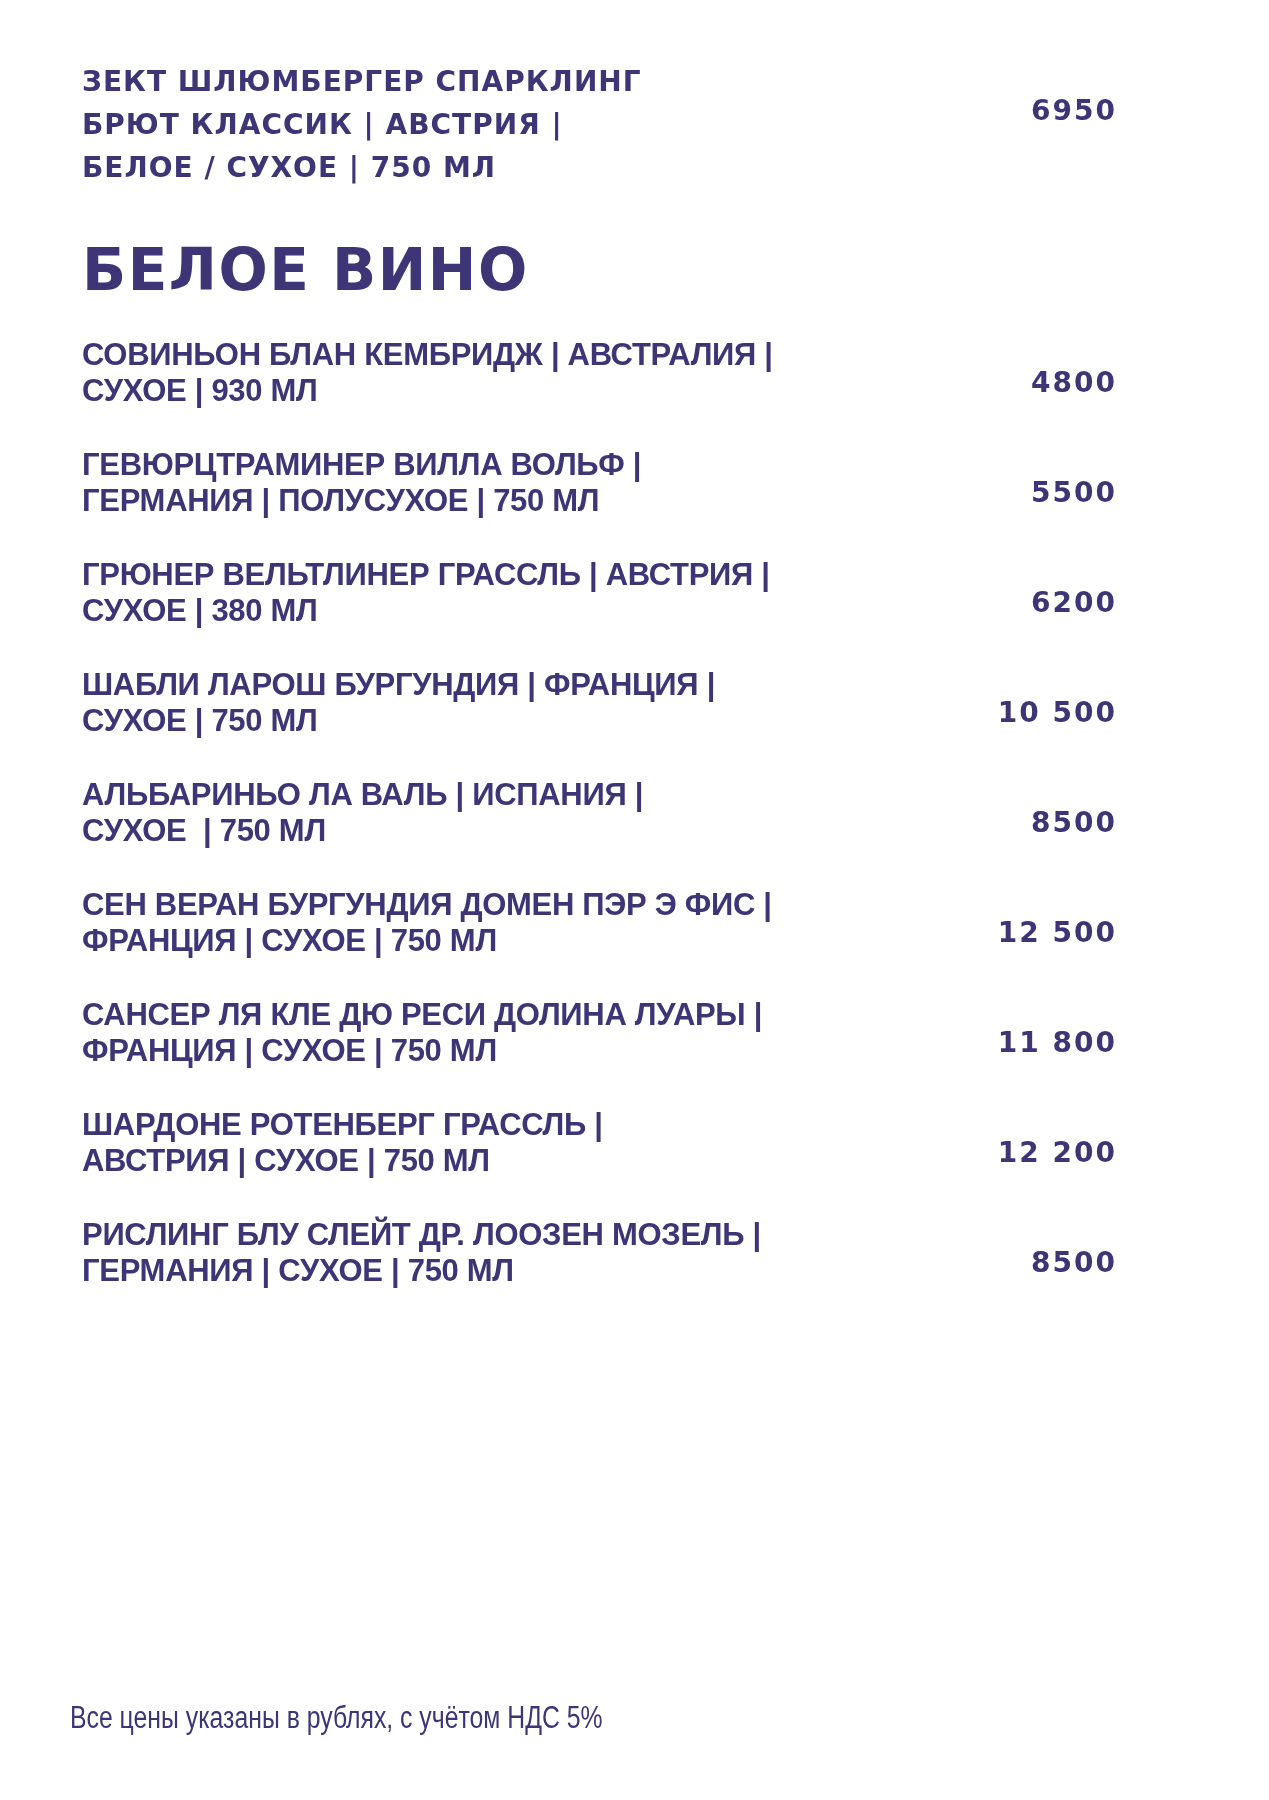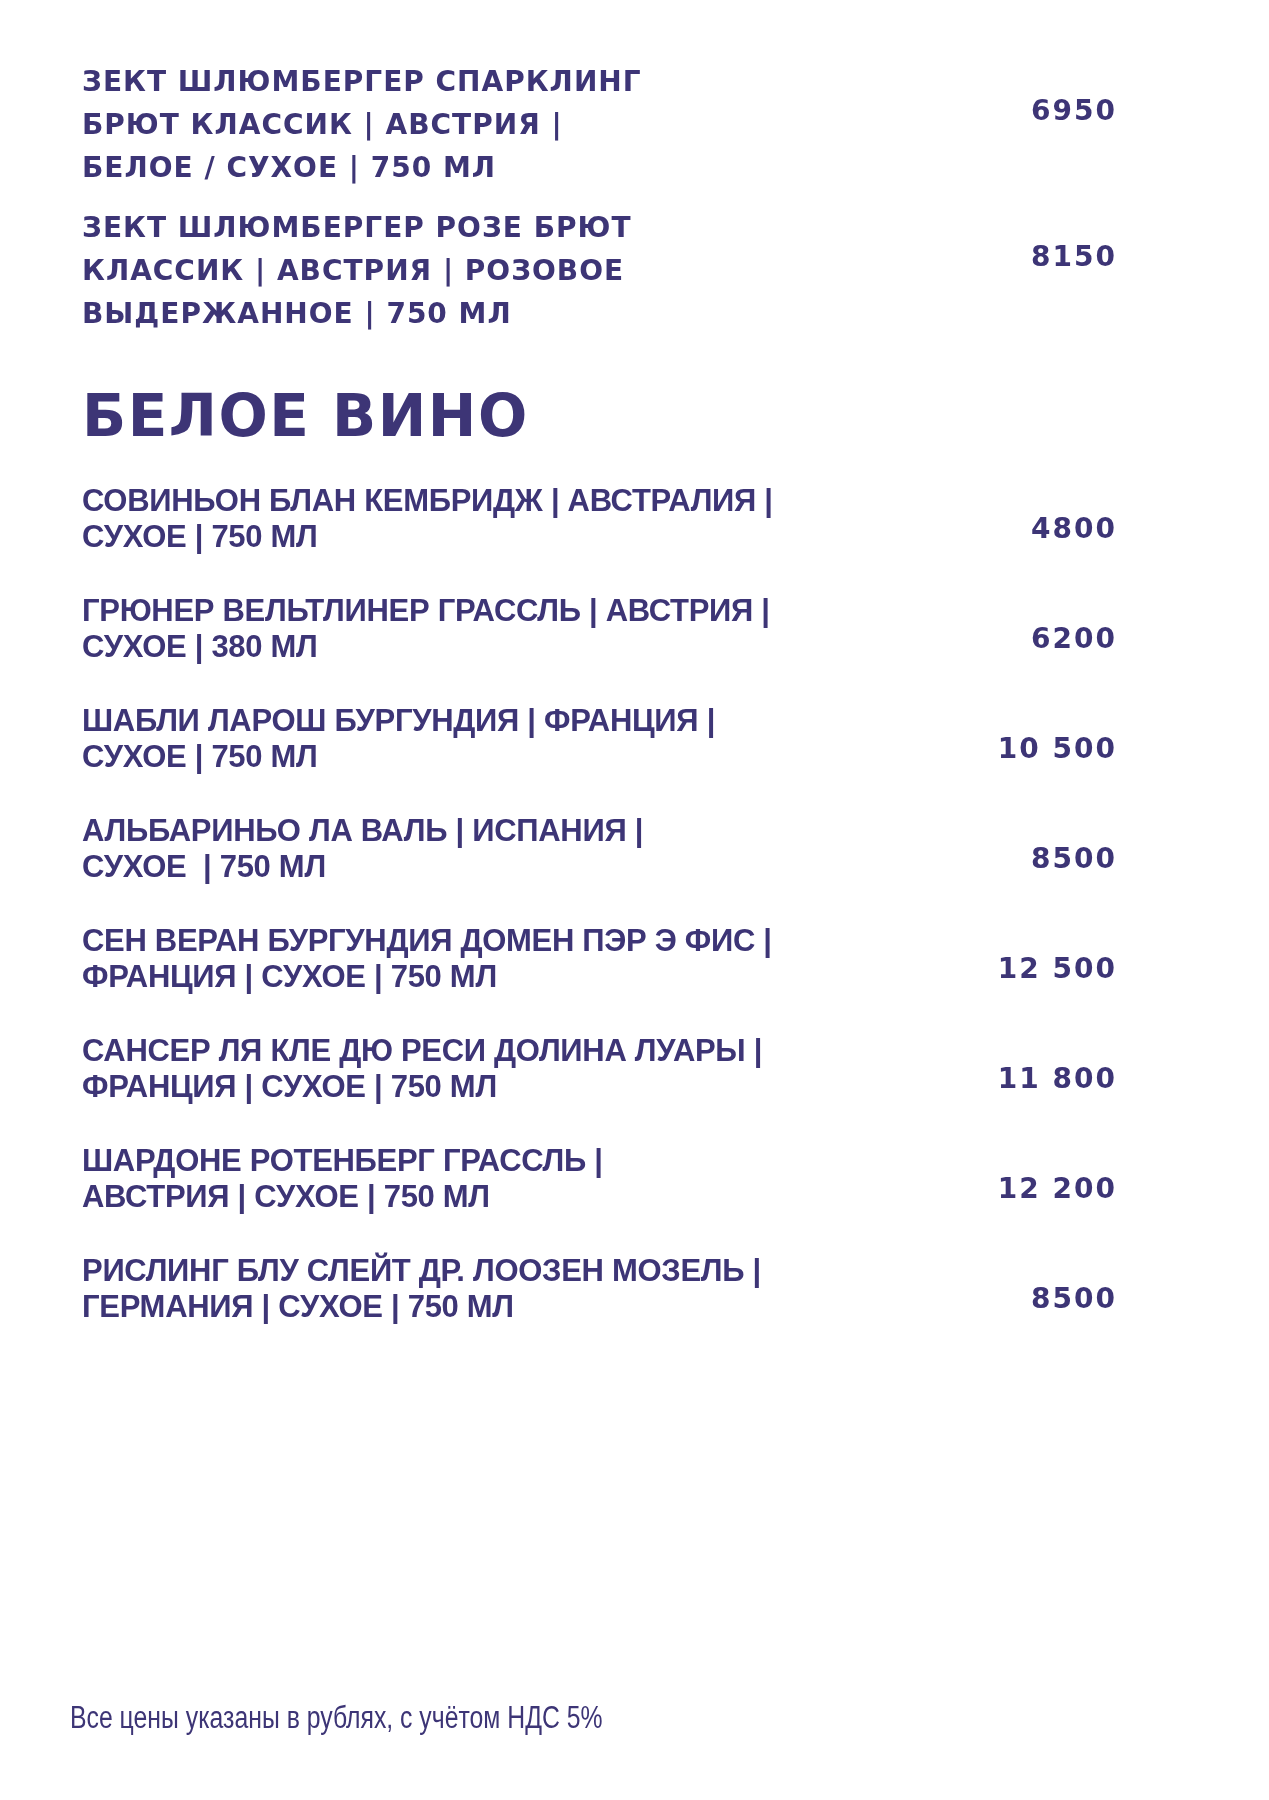--- a/index.html
+++ b/index.html
@@ -86,35 +86,34 @@
 
 <div class="page">
 
   <section class="group wide-group">
     <div class="row wide">
       <div class="name">ЗЕКТ ШЛЮМБЕРГЕР СПАРКЛИНГ
 БРЮТ КЛАССИК | АВСТРИЯ |
 БЕЛОЕ / СУХОЕ | 750 МЛ</div>
       <div class="price">6950</div>
     </div>
-    <div class="row wide">
-      <div class="name">ЗЕКТ ШЛЮМБЕРГЕР РОЗЕ БРЮТ
-КЛАССИК | АВСТРИЯ | РОЗОВОЕ
-ВЫДЕРЖАННОЕ | 750 МЛ</div>
-      <div class="price">8150</div>
-    </div>
   </section>
 
   <h1 class="section-title">БЕЛОЕ ВИНО</h1>
 
   <section class="group condensed">
     <div class="row cond">
       <div class="name">СОВИНЬОН БЛАН КЕМБРИДЖ | АВСТРАЛИЯ |
-СУХОЕ | 750 МЛ</div>
+СУХОЕ | 930 МЛ</div>
       <div class="price">4800</div>
+    </div>
+    <div class="row cond">
+      <div class="name">ГЕВЮРЦТРАМИНЕР ВИЛЛА ВОЛЬФ |
+ГЕРМАНИЯ | ПОЛУСУХОЕ | 750 МЛ</div>
+      <div class="price">5500</div>
     </div>
     <div class="row cond">
       <div class="name">ГРЮНЕР ВЕЛЬТЛИНЕР ГРАССЛЬ | АВСТРИЯ |
 СУХОЕ | 380 МЛ</div>
       <div class="price">6200</div>
     </div>
     <div class="row cond">
       <div class="name">ШАБЛИ ЛАРОШ БУРГУНДИЯ | ФРАНЦИЯ |
 СУХОЕ | 750 МЛ</div>
       <div class="price">10 500</div>

